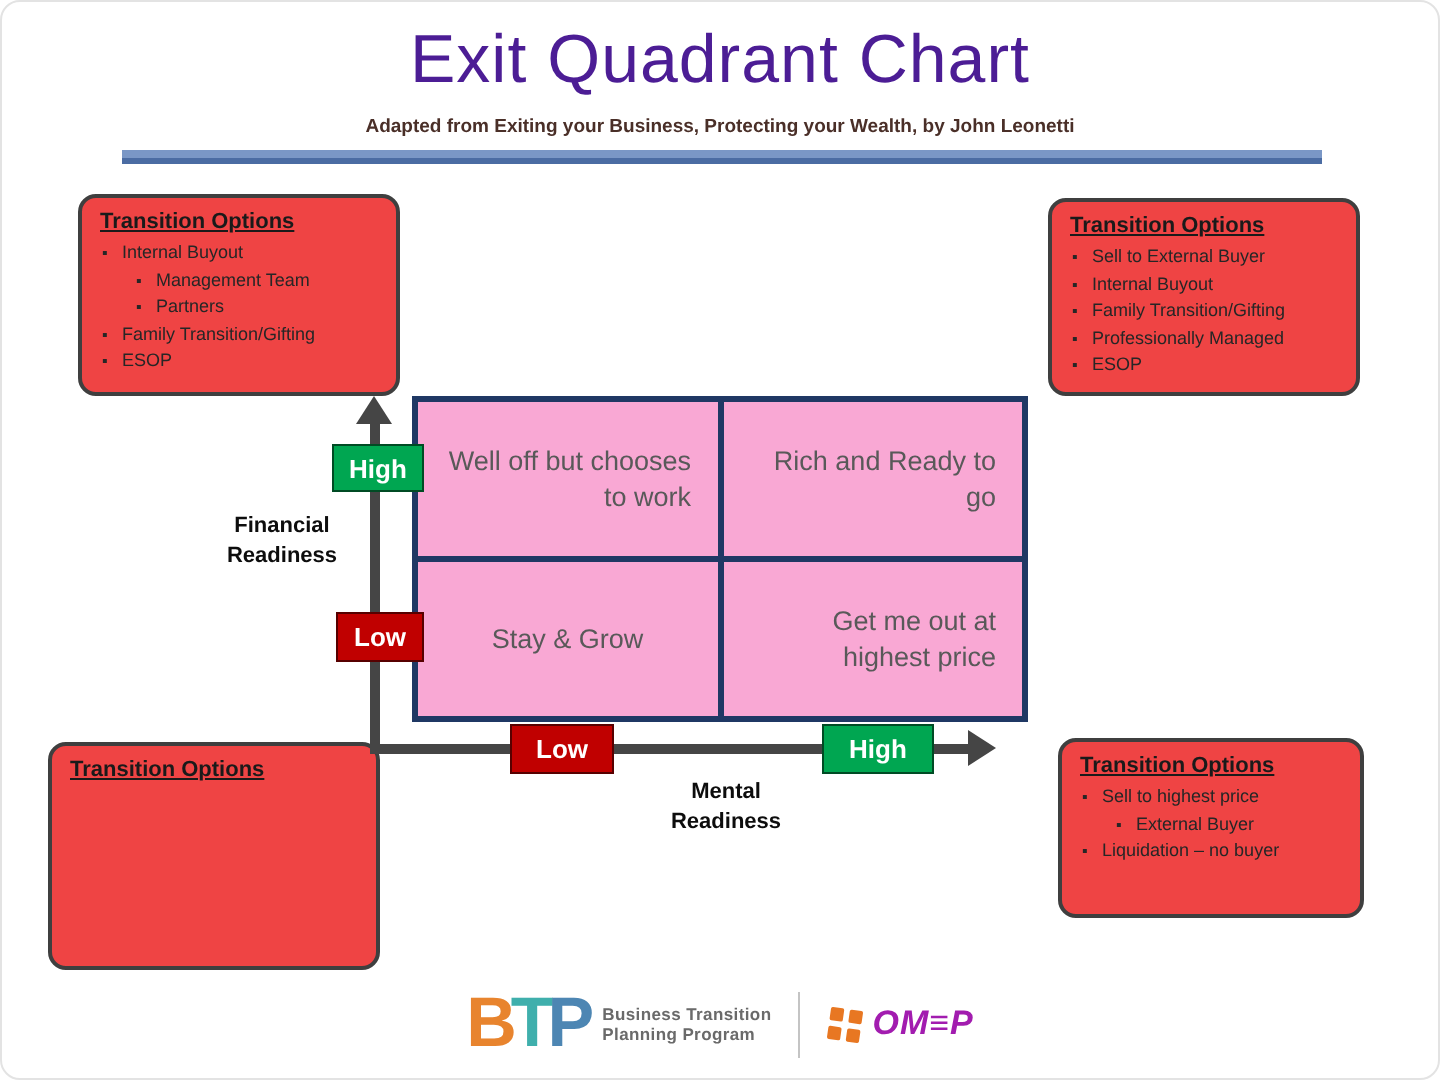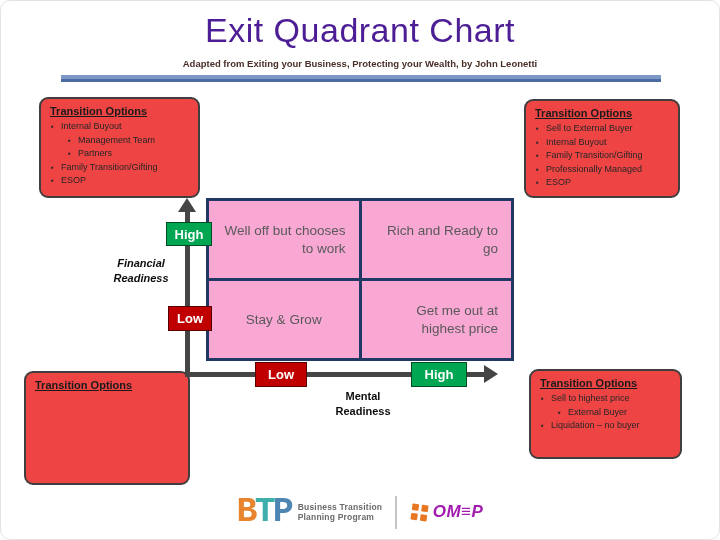--- a/index.html
+++ b/index.html
@@ -120,34 +120,33 @@
   .tick-box.y-low  { left: 167px; top: 305px; width: 44px; height: 25px; }
   .tick-box.x-low  { left: 254px; top: 361px; width: 52px; height: 25px; }
   .tick-box.x-high { left: 410px; top: 361px; width: 56px; height: 25px; }
 
   .axis-label {
     position: absolute; z-index: 3;
     text-align: center;
     font-size: 11px; font-weight: 700; line-height: 14.5px;
     color: #0d0d0d;
   }
-  .axis-label.financial { left: 100px; top: 255px; width: 80px; font-style: italic; }
+  .axis-label.financial { left: 100px; top: 255px; width: 80px; }
   .axis-label.mental    { left: 322px; top: 388px; width: 80px; }
 
   
   .footer {
     position: absolute; left: 0; right: 0; top: 492px;
     display: flex; align-items: center; justify-content: center;
     gap: 13px;
   }
   .btp-wrap { display: flex; align-items: center; gap: 7px; }
   .btp-letters {
     font-size: 35px; font-weight: 700; letter-spacing: -3px;
     line-height: 38px;
-    font-family: Liberation Mono, monospace;
   }
   .btp-name {
     font-size: 8.5px; font-weight: 700; line-height: 10.5px;
     color: #6a6a6a; letter-spacing: 0.2px;
   }
   .footer-divider { width: 1.5px; height: 33px; background: #c4c4c4; }
   .omep-wrap { display: flex; align-items: center; gap: 4px; }
   .omep-text {
     font-size: 17px; font-weight: 700; font-style: italic;
     color: #a21caf; letter-spacing: 0.5px;

